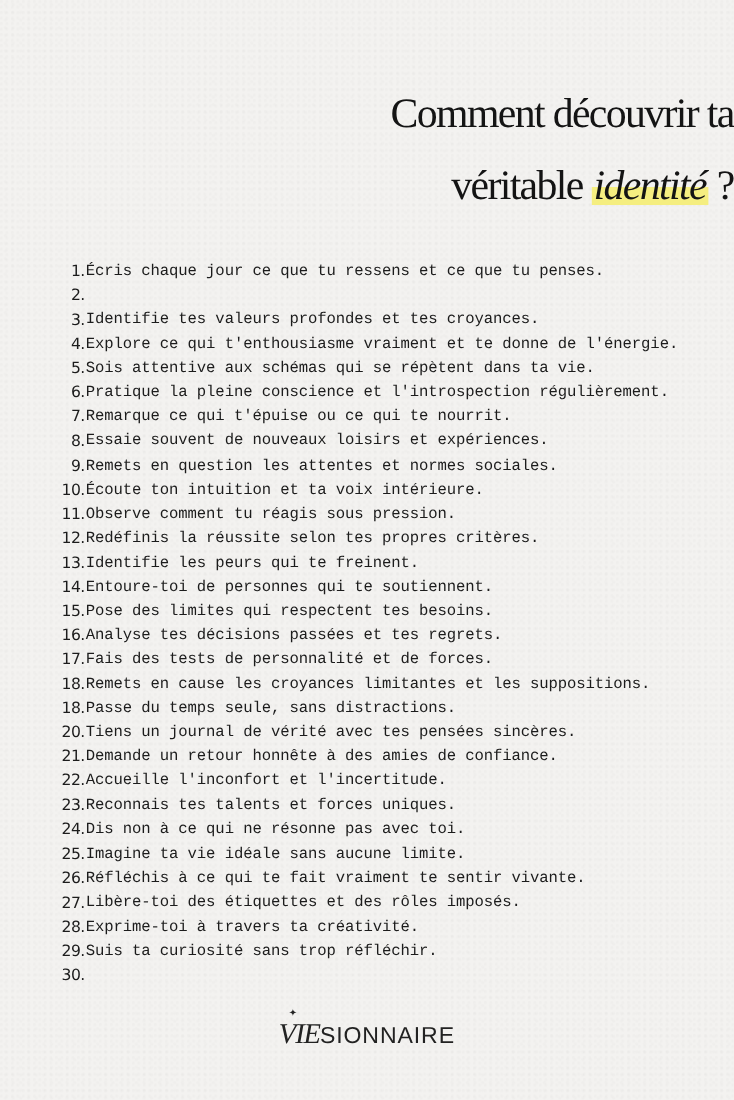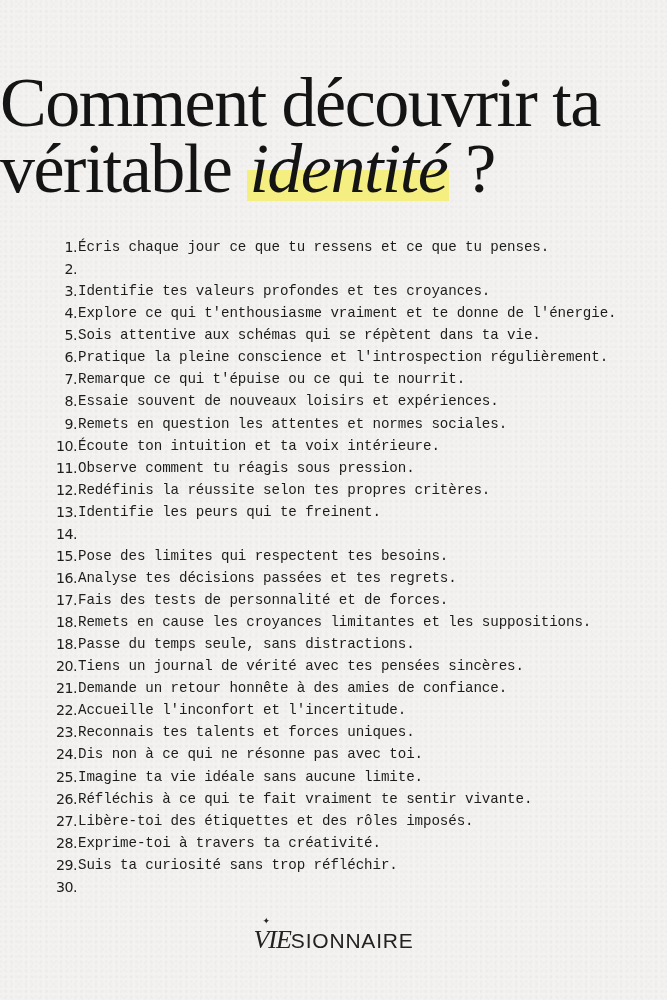--- a/index.html
+++ b/index.html
@@ -8,23 +8,23 @@
       background: #f3f2f0;
       background-image:
         radial-gradient(circle at 20% 30%, rgba(0,0,0,0.015) 0 1px, transparent 2px),
         radial-gradient(circle at 70% 60%, rgba(0,0,0,0.015) 0 1px, transparent 2px);
       background-size: 5px 5px, 7px 7px;
       position: relative;
       color: #1a1a1a;
     }
     .title {
       position: absolute; left: 0; top: 70px; width: 667px;
-      text-align: left;
+      text-align: right;
       font-family: "Liberation Serif", "DejaVu Serif", serif;
-      font-size: 70px; line-height: 66px;
+      font-size: 38px; line-height: 66px;
       letter-spacing: -1.5px;
       color: #141414;
       margin: 0; font-weight: normal;
     }
     .title .line { display: block; white-space: nowrap; }
     .title .hl {
       font-style: italic; font-weight: normal;
       background: linear-gradient(to bottom, transparent 52%, #f5ee80 52%, #f5ee80 92%, transparent 92%);
       padding: 0 2px;
     }
@@ -110,20 +110,21 @@
     <li>
       <span class="num">12.</span>
       <span class="txt">Redéfinis la réussite selon tes propres critères.</span>
     </li>
     <li>
       <span class="num">13.</span>
       <span class="txt">Identifie les peurs qui te freinent.</span>
     </li>
     <li>
       <span class="num">14.</span>
+      <span class="txt">Entoure-toi de personnes qui te soutiennent.</span>
     </li>
     <li>
       <span class="num">15.</span>
       <span class="txt">Pose des limites qui respectent tes besoins.</span>
     </li>
     <li>
       <span class="num">16.</span>
       <span class="txt">Analyse tes décisions passées et tes regrets.</span>
     </li>
     <li>

